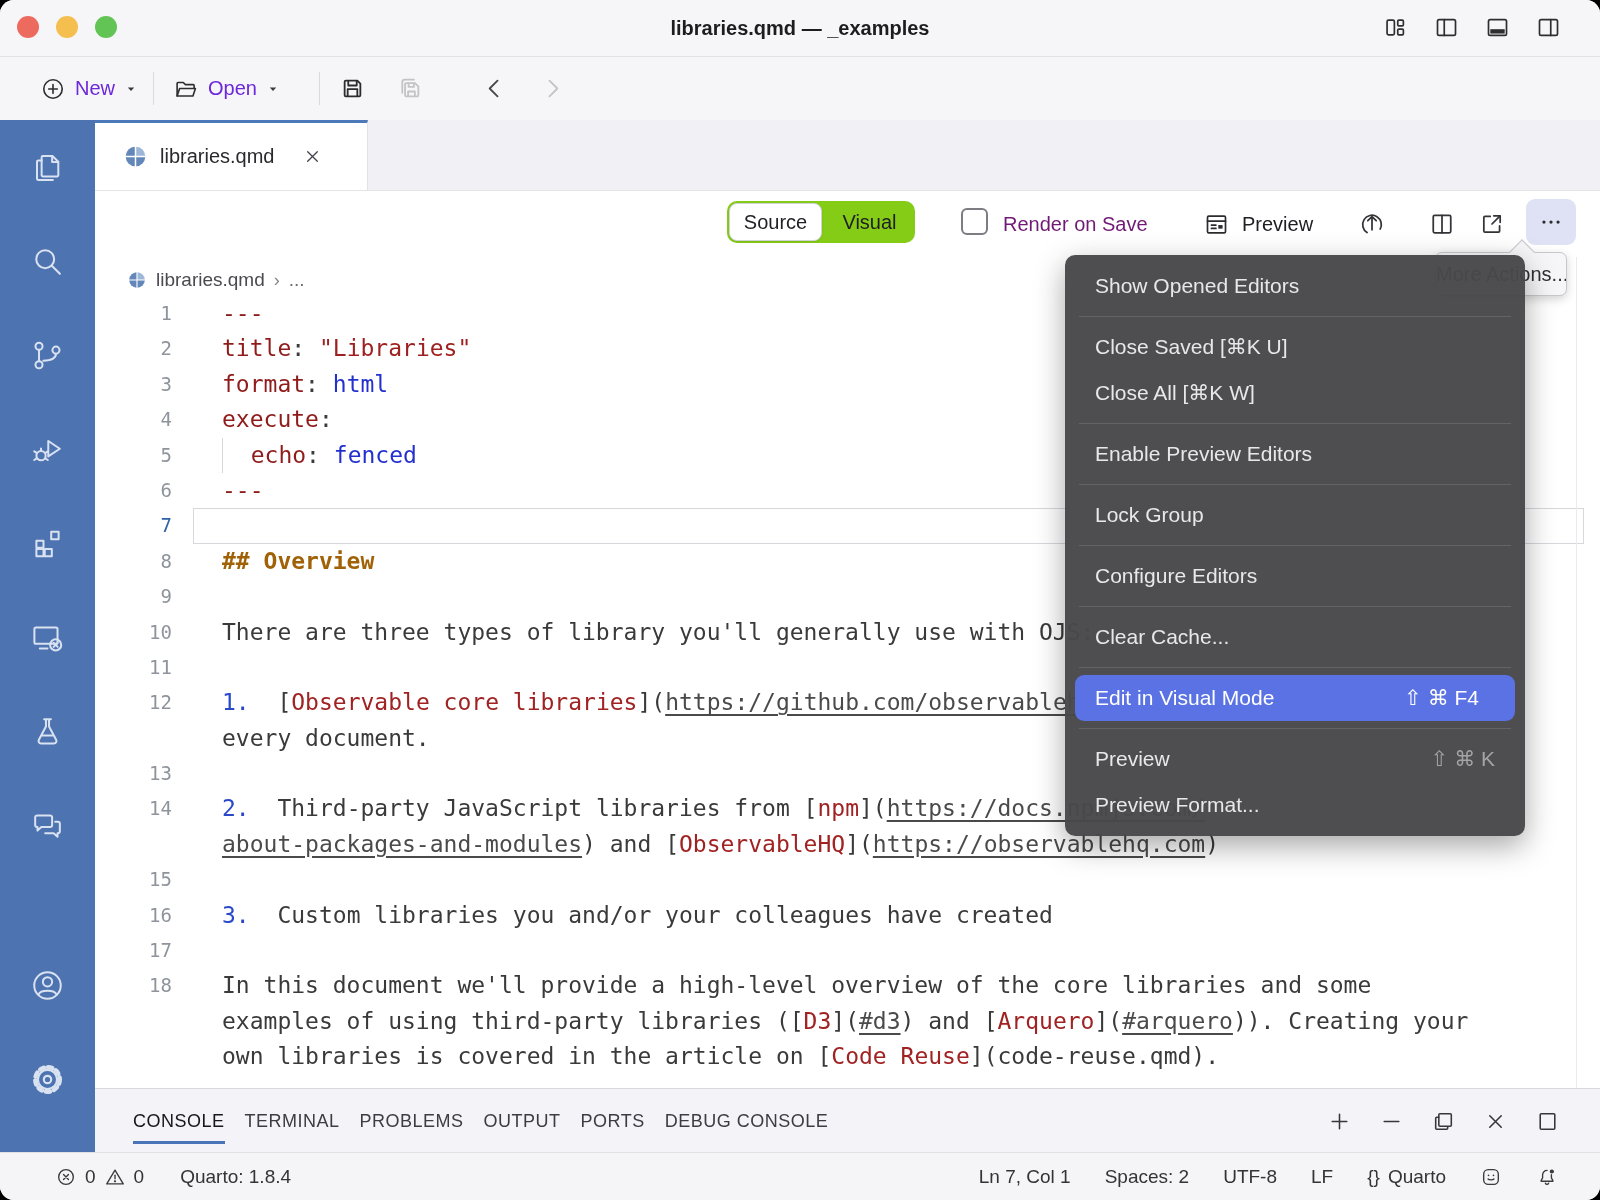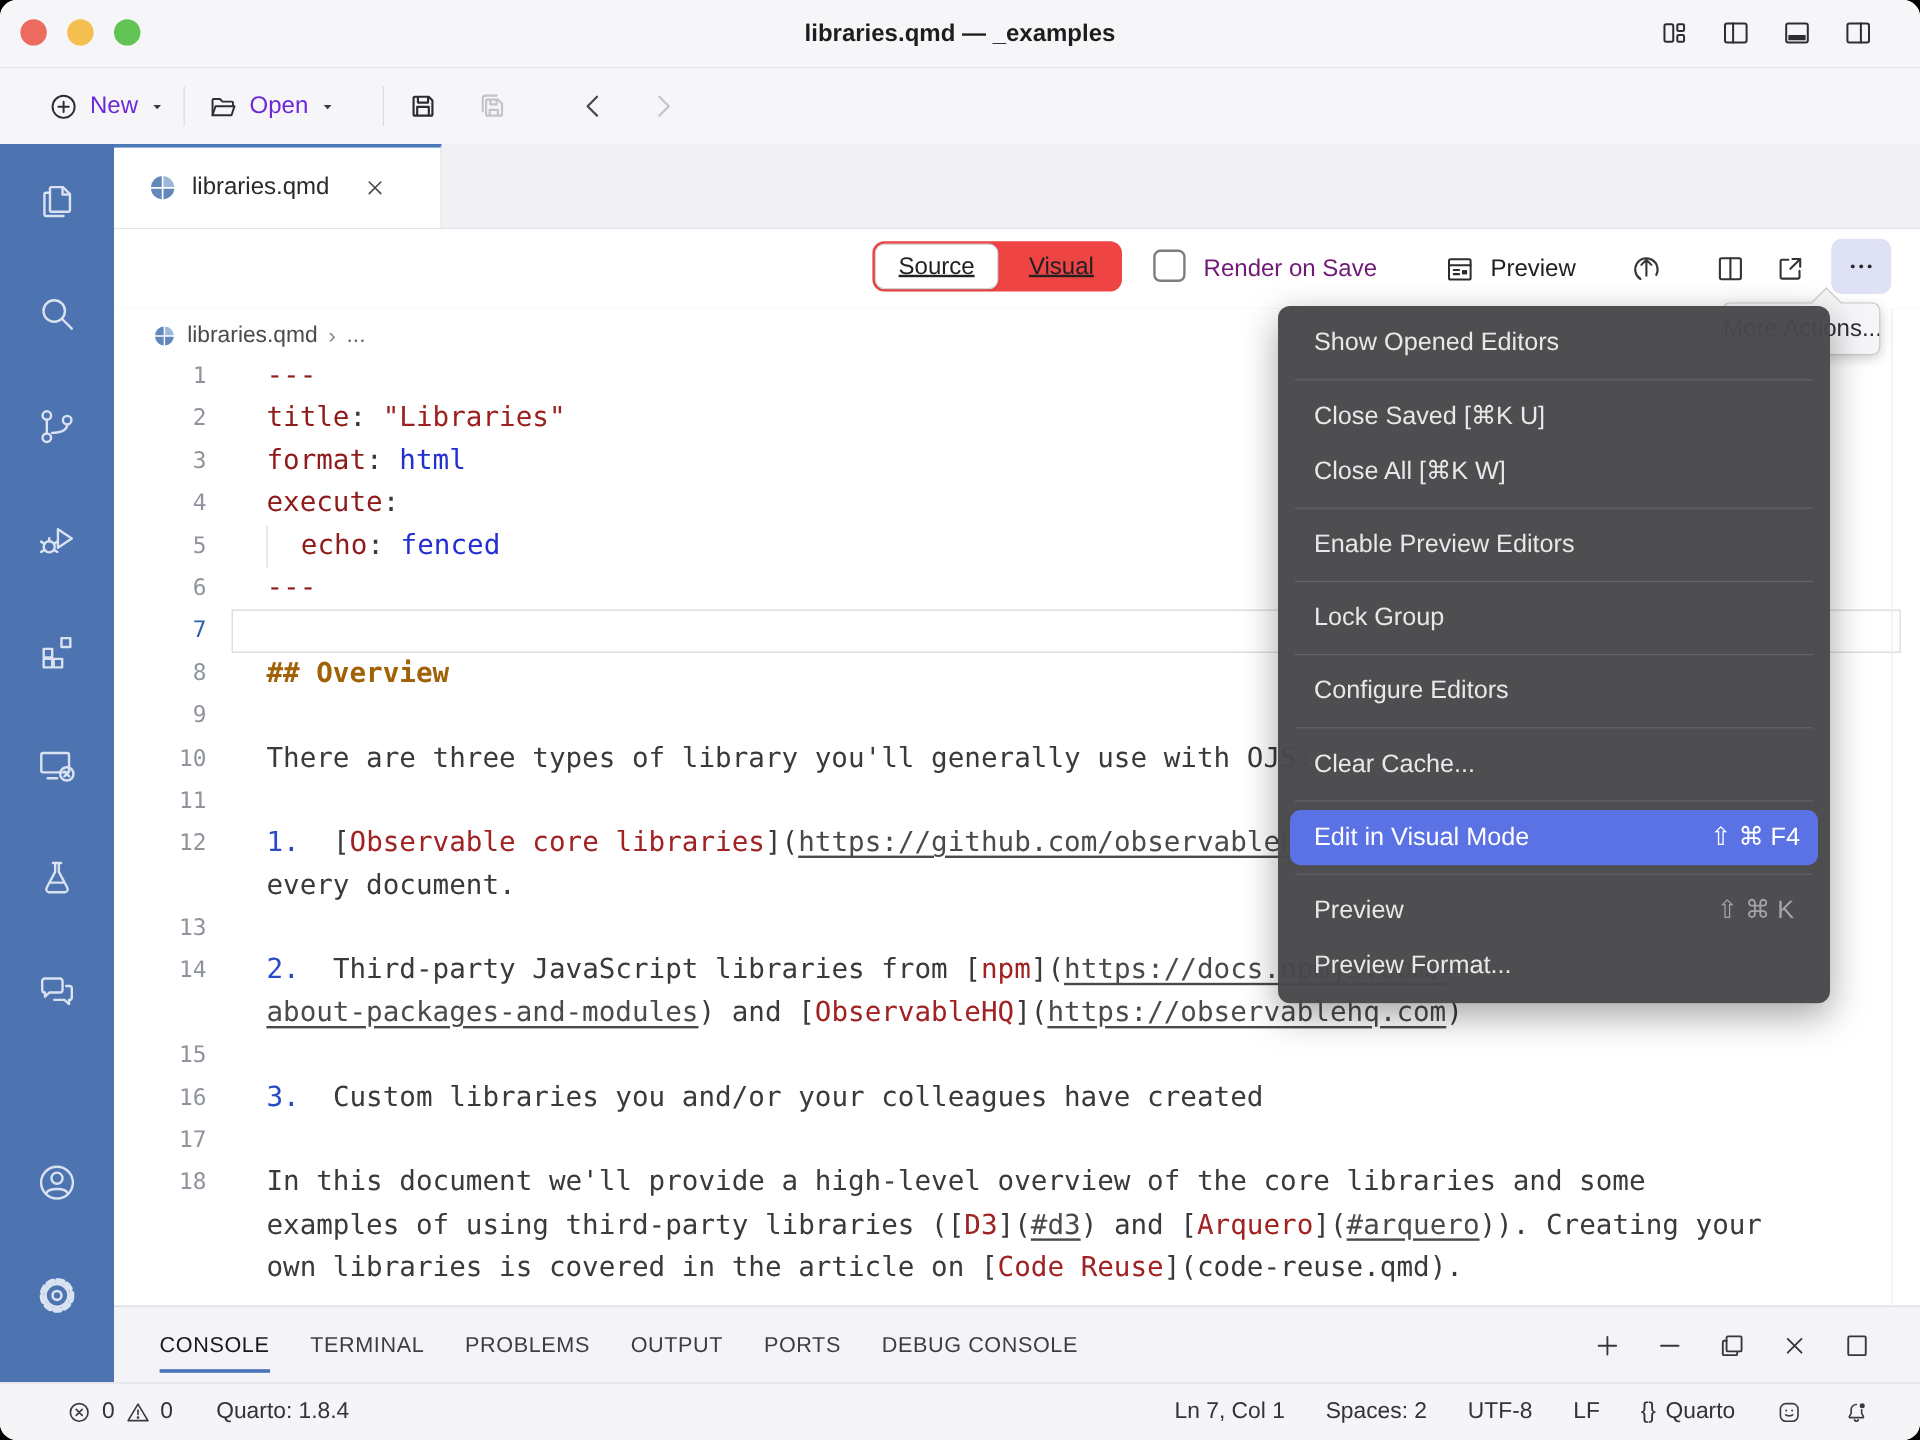--- a/index.html
+++ b/index.html
@@ -49,21 +49,21 @@
 
   
   .tabstrip{position:absolute;left:95px;top:120px;right:0;height:70px;background:#f1f1f5;border-bottom:1px solid #e4e4e7;}
   .tab{position:absolute;left:0;top:0;width:273px;height:70px;background:#fff;border-top:3px solid #4b79ba;
     border-right:1px solid #e2e2e5;display:flex;align-items:center;padding-left:28px;gap:12px;box-sizing:border-box;}
   .tab .qicon{width:25px;height:25px;}
   .tab .tlabel{font-size:20px;color:#2a2a2e;}
   .tab .close{width:21px;height:21px;color:#44444a;margin-left:16px;}
 
   .edtoolbar{position:absolute;left:95px;top:191px;right:0;height:66px;background:#fff;border-bottom:1px solid #e6e6e9;}
-  .segmented{position:absolute;left:632px;top:10px;width:208px;height:42px;background:#ef4444;border-radius:10px;display:flex;text-decoration:underline;}
+  .segmented{position:absolute;left:632px;top:10px;width:188px;height:42px;background:#84cc16;border-radius:10px;display:flex;}
   .seg{flex:1;display:flex;align-items:center;justify-content:center;font-size:20px;color:#1f1f24;}
   .seg.on{background:#fff;border:1px solid #d2d2da;border-radius:8px;margin:2px;box-shadow:0 1px 2px rgba(0,0,0,.08);}
   .checkbox{position:absolute;left:866px;top:17px;width:27px;height:27px;border:2px solid #7c7c82;border-radius:6px;background:#fff;box-sizing:border-box;}
   .rslabel{position:absolute;left:908px;top:0;height:66px;display:flex;align-items:center;font-size:20px;color:#701a75;}
   .prevbtn{position:absolute;left:1108px;top:0;height:66px;display:flex;align-items:center;gap:12px;font-size:20px;color:#202024;}
   .prevbtn .ic{width:27px;height:27px;color:#2c2c30;}
   .edicon{position:absolute;top:19px;width:28px;height:28px;color:#343438;}
   .morebtn{position:absolute;left:1431px;top:8px;width:50px;height:46px;background:#dfe2f4;border-radius:9px;
     display:flex;align-items:center;justify-content:center;color:#2c2c30;}
   .morebtn .ic{width:26px;height:26px;}
@@ -82,21 +82,21 @@
   .crow .tl2{padding-left:50px;}
   .crow.cur::after{content:"";position:absolute;left:98px;right:16px;top:0;bottom:0;border:1px solid #d7d7dc;box-sizing:border-box;}
   .c-m{color:#8f1b1b;} .c-k{color:#8f1b1b;} .c-s{color:#9e2020;} .c-v{color:#2330cf;}
   .c-t{color:#3a3a3a;} .c-p{color:#3a3a3a;} .c-n{color:#2a49c9;}
   .c-l{color:#a12222;} .c-u{color:#4a4a4a;text-decoration:underline;text-underline-offset:4px;}
   .c-h{color:#a16207;font-weight:700;}
   .c-g{display:inline-block;width:0;height:35px;border-left:1px solid #d8d8d8;vertical-align:top;}
 
   
   .panelbar{position:absolute;left:95px;top:1088px;right:0;height:64px;background:#f4f4f8;border-top:1px solid #d9d9de;}
-  .ptabs{position:absolute;left:38px;top:0;height:64px;display:flex;gap:34px;align-items:center;}
+  .ptabs{position:absolute;left:38px;top:0;height:64px;display:flex;gap:20px;align-items:center;}
   .ptab{position:relative;font-size:18px;letter-spacing:.5px;color:#3c3c42;height:64px;display:flex;align-items:center;}
   .ptab.on{color:#17171a;}
   .ptab.on::after{content:"";position:absolute;left:0;right:0;bottom:9px;height:3px;background:#4a74b8;}
   .pactions{position:absolute;right:40px;top:0;height:64px;display:flex;gap:27px;align-items:center;color:#37373b;}
   .pactions .ic{width:25px;height:25px;}
 
   
   .statusbar{position:absolute;left:0;top:1152px;width:1600px;height:48px;background:#f5f5f7;border-top:1px solid #e1e1e4;
     font-size:19px;color:#333338;}
   .st-left{position:absolute;left:55px;top:0;height:48px;display:flex;align-items:center;gap:11px;}
@@ -110,21 +110,21 @@
   .tooltip{position:absolute;left:1435px;top:252px;width:132px;height:44px;background:#f6f6f8;border:1px solid #c7c7cc;
     border-radius:7px;box-shadow:0 3px 10px rgba(0,0,0,.18);font-size:20px;color:#2e2e33;line-height:42px;
     text-align:right;padding-right:12px;box-sizing:border-box;overflow:hidden;white-space:nowrap;z-index:30;}
   .tcaret{position:absolute;left:1513px;top:243px;width:17px;height:17px;background:#f6f6f8;border-left:1px solid #c7c7cc;
     border-top:1px solid #c7c7cc;transform:rotate(45deg);z-index:31;}
   .menu{position:absolute;left:1065px;top:255px;width:460px;background:rgba(72,72,74,.97);border-radius:10px;
     box-shadow:0 10px 30px rgba(0,0,0,.35);padding:8px 0;z-index:40;}
   .menu-item{position:relative;height:46px;line-height:46px;padding:0 30px;font-size:21px;color:#e8e8ea;white-space:nowrap;}
   .menu-item .sc{position:absolute;right:30px;color:#a3a3a8;}
   .menu-item.active{background:#5a72e4;margin:0 10px;padding:0 20px;border-radius:9px;color:#fff;}
-  .menu-item.active .sc{right:15px;color:#fff;}
+  .menu-item.active .sc{right:36px;color:#fff;}
   .menu-sep{height:1px;background:#646467;margin:7px 14px;}
 </style>
 </head>
 <body>
 
 <div class="window">
 
   <div class="titlebar">
     <span class="tl red"></span>
     <span class="tl yellow"></span>

